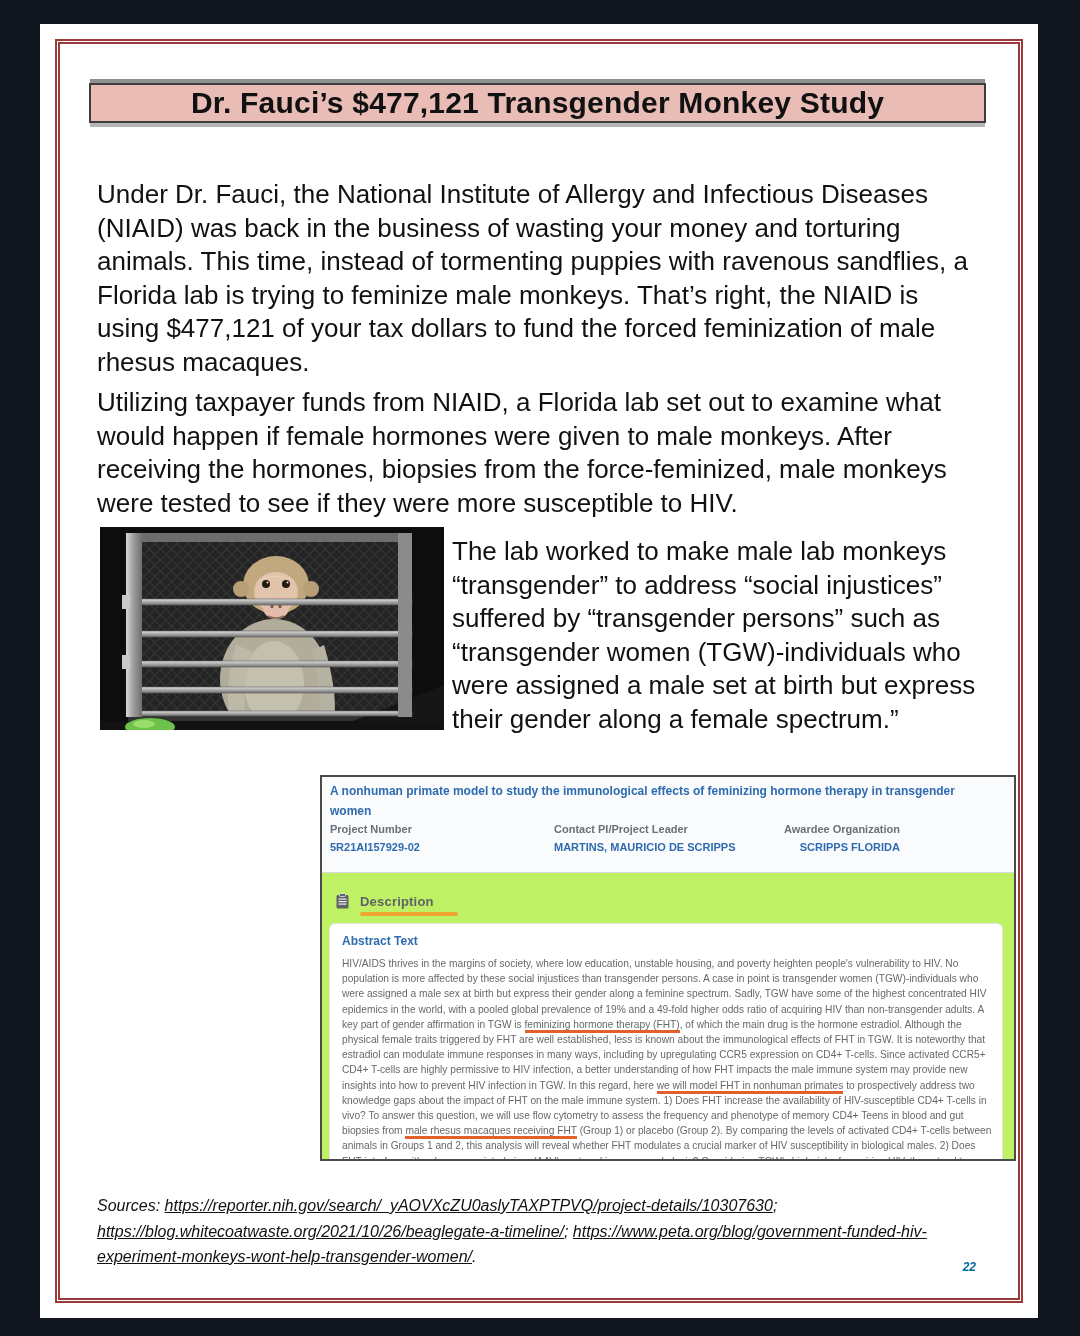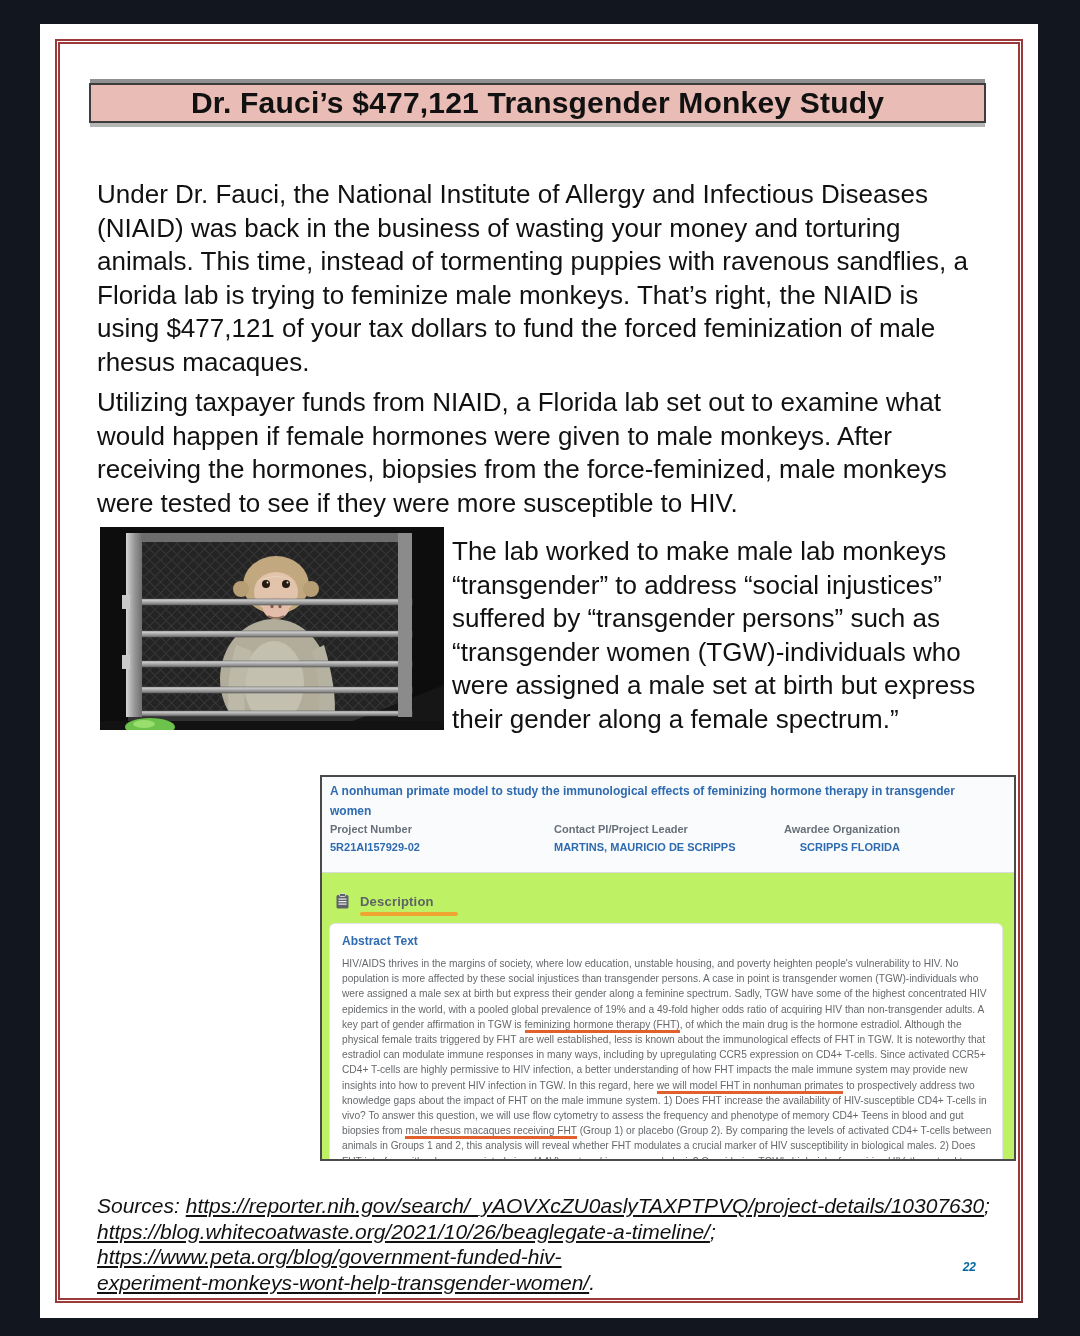--- a/index.html
+++ b/index.html
@@ -64,21 +64,21 @@
     background:#ffffff; border-radius:5px; box-shadow:0 0 0 1px #e2e4e6;padding-left:28px;
   }
   .abstract-head { position:absolute; left:12px; top:10px; font-size:12px; font-weight:bold; color:#2e6bb0; }
   .abstract-body {
     position:absolute; left:12px; top:32px; width:650px;
     font-size:10.2px; line-height:15.2px; color:#65686b;
   }
   .abs-u { border-bottom:3px solid #e2602c; padding-bottom:0px; }
   .sources {
     position:absolute; left:57px; top:1169px; width:905px;
-    font-size:21px; font-style:italic; line-height:25.5px; color:#111;
+    font-size:16px; font-style:italic; line-height:25.5px; color:#111;
     white-space:pre-line;
   }
   .src-link { text-decoration:underline; }
   .page-num { position:absolute; right:62px; top:1236px; font-size:12px; font-style:italic; font-weight:bold; color:#0369a1; }
 </style>
 </head>
 <body>
 
 <div class="page">
   <div class="page-rule"></div>

